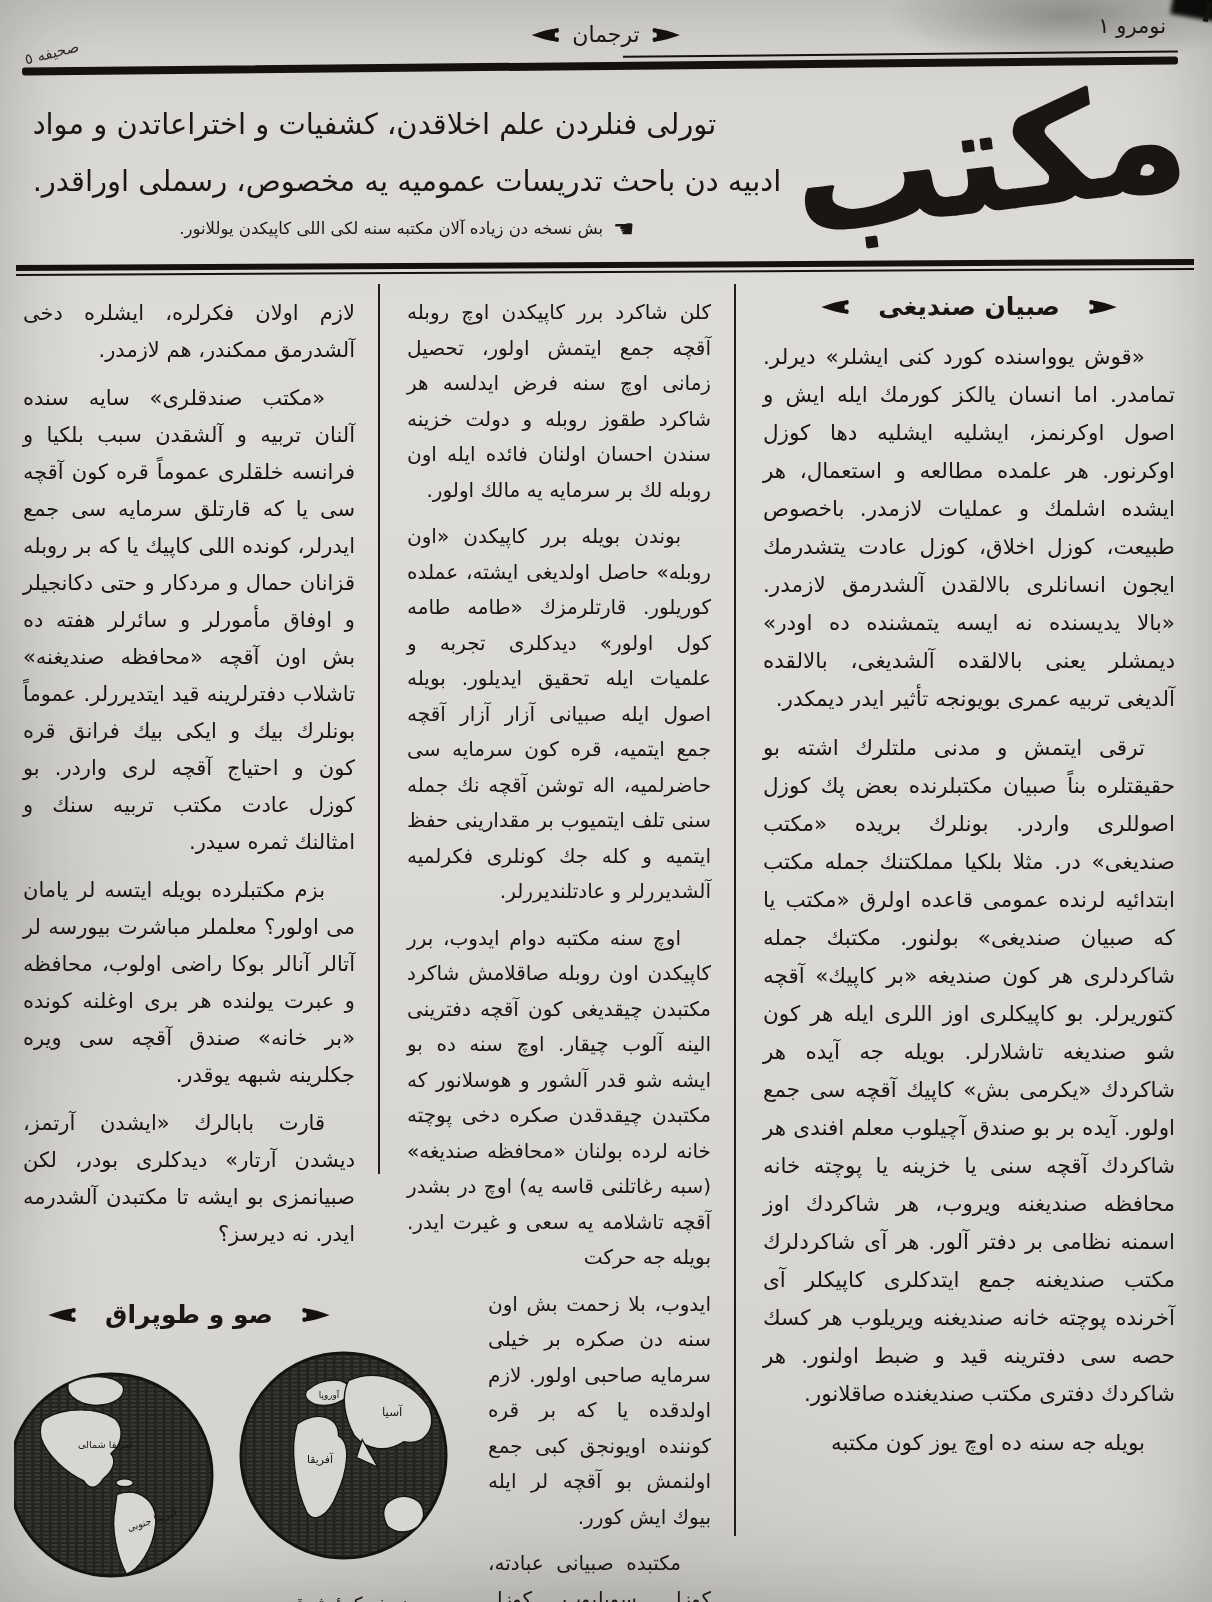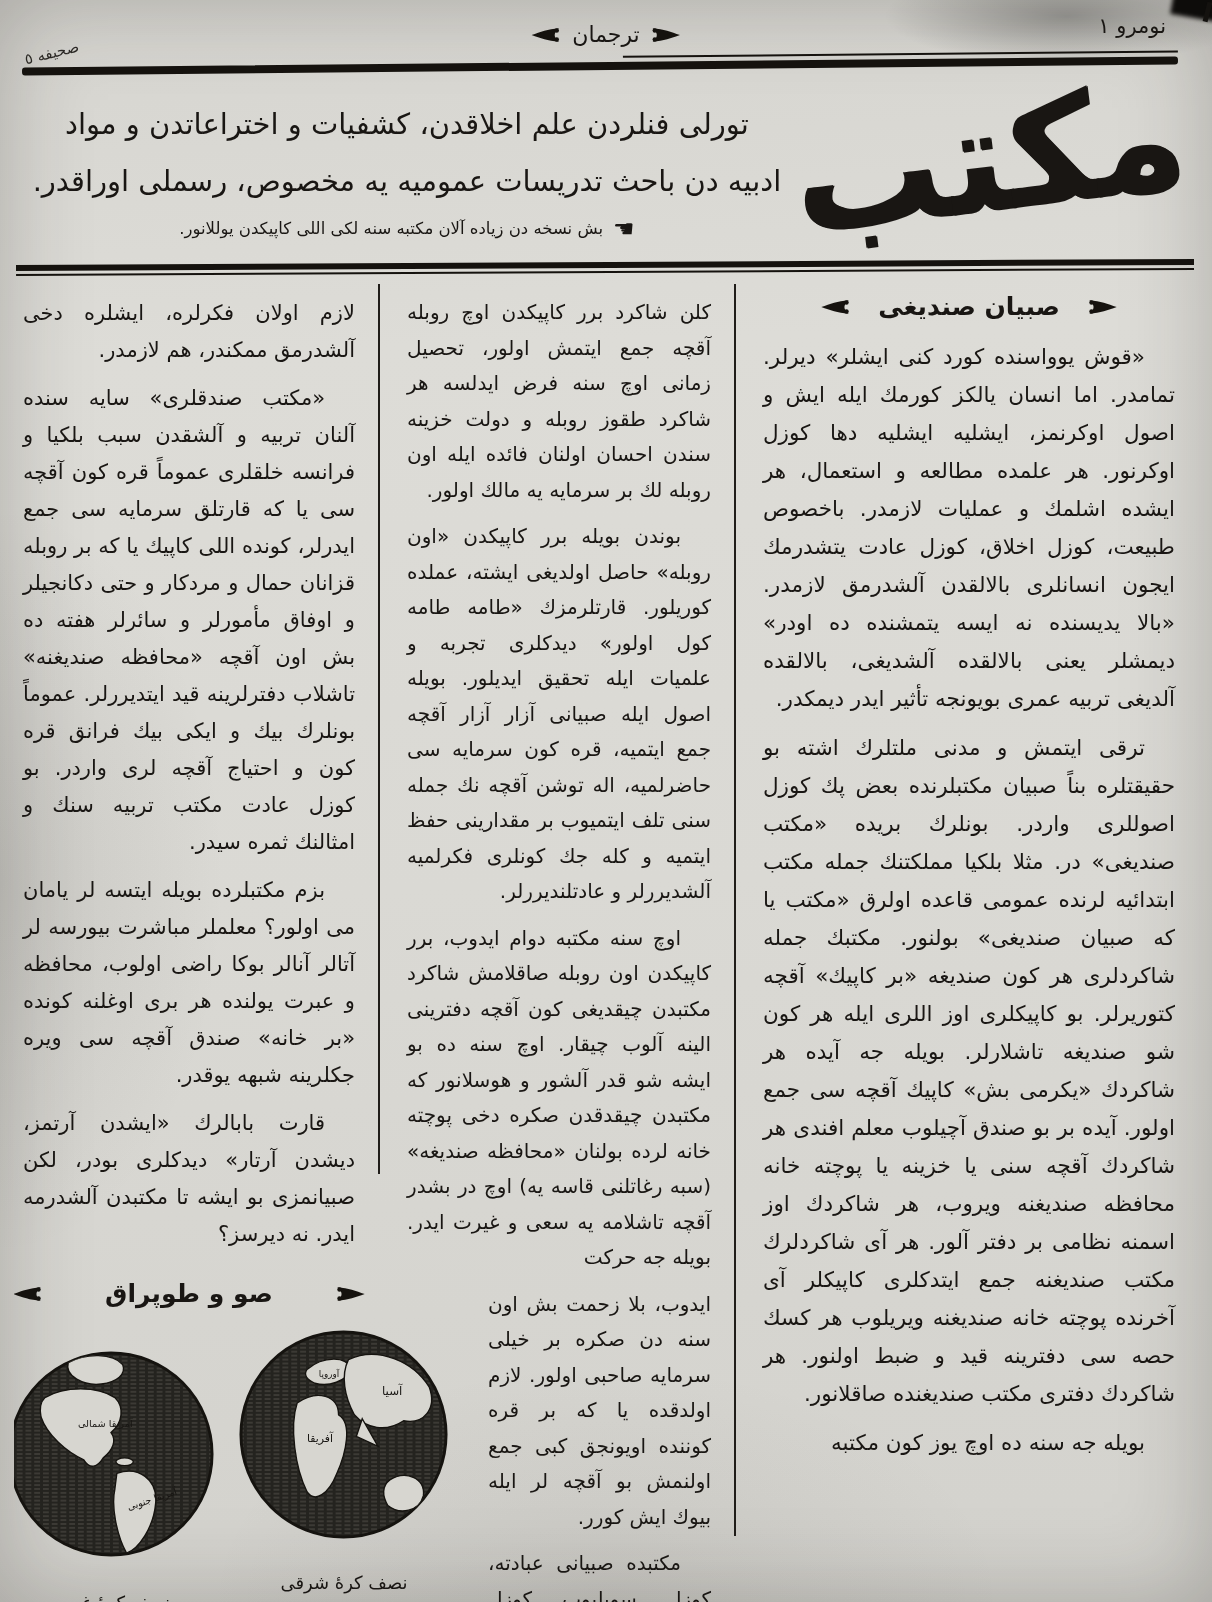--- a/index.html
+++ b/index.html
@@ -19,38 +19,38 @@
   .top-row{position:relative;height:60px;}
   .issue-number{position:absolute;top:14px;right:46px;font-size:21px;letter-spacing:1px;}
   .paper-name{position:absolute;top:22px;left:50%;transform:translateX(-50%);font-size:22px;display:flex;align-items:center;gap:12px;white-space:nowrap;}
   .page-number{position:absolute;top:44px;left:24px;font-size:15px;transform:rotate(-14deg);opacity:.9;}
   .rule-top{position:absolute;left:22px;right:34px;top:62px;height:8px;background:#15120e;transform:rotate(-0.55deg);border-radius:3px;}
   .rule-top::before{content:"";position:absolute;left:52%;right:0;top:-6px;height:2px;background:#15120e;}
   .header-main{position:absolute;top:74px;left:26px;right:26px;height:192px;display:flex;align-items:flex-start;}
   .masthead{width:432px;text-align:center;padding-top:2px;}
   .masthead-title{display:inline-block;font-size:148px;font-weight:bold;line-height:1.05;transform:rotate(-7deg) translateY(6px);letter-spacing:-5px;text-shadow:1px 1px 0 #191613;}
   .intro{flex:1;padding:22px 10px 0 16px;}
-  .intro-line{font-size:29px;line-height:1.98;text-align:center;white-space:nowrap;}
+  .intro-line{font-size:29px;line-height:1.98;text-align:left;white-space:nowrap;}
   .intro-note{font-size:16.5px;text-align:center;margin-top:4px;white-space:nowrap;}
   .manicule{font-size:24px;vertical-align:-3px;margin-left:10px;}
   .rule-header-bottom{position:absolute;left:16px;right:18px;top:262px;height:6px;background:#15120e;transform:rotate(-0.3deg);}
   .rule-header-bottom::after{content:"";position:absolute;left:0;right:0;bottom:-5px;height:2px;background:#15120e;}
   
   .columns{position:absolute;top:280px;left:14px;right:20px;bottom:0;display:grid;grid-template-columns:446px 338px 1fr;gap:0 18px;overflow:hidden;}
   .divider{position:absolute;width:2px;background:#201d19;}
   .divider-a{right:456px;top:4px;height:1252px;}
   .divider-b{right:812px;top:4px;height:890px;}
   .col{padding:4px 6px 0 6px;text-align:justify;}
   .col-right{font-size:21.5px;line-height:38px;}
   .col-middle{font-size:20px;line-height:35.5px;}
   .col-left{font-size:21px;line-height:37px;}
   .para{margin:11px;text-indent:30px;}
   .cont .para:first-child{text-indent:0;}
   .col-heading{display:flex;justify-content:center;align-items:center;gap:28px;font-size:25px;font-weight:bold;margin:4px 0 12px;white-space:nowrap;}
-  .heading-2{margin-top:22px;justify-content:space-between;}
+  .heading-2{margin-top:43px;}
   .orn{width:30px;height:16px;fill:#15120e;flex:none;}
   .flip{transform:scaleX(-1);}
   .globe-spacer{float:left;width:92px;height:356px;}
   
   .globes-figure{direction:ltr;display:flex;gap:24px;margin:14px -84px 0 -4px;align-items:flex-start;}
   .globe-wrap{flex:1;text-align:center;}
   .globe-wrap.west{padding-top:16px;}
   svg.globe{display:block;margin:0 auto;}
   .globe text{font-family:"DejaVu Sans",sans-serif;fill:#181613;}
   .globe-cap-ar{font-size:18px;margin-top:18px;direction:rtl;}

